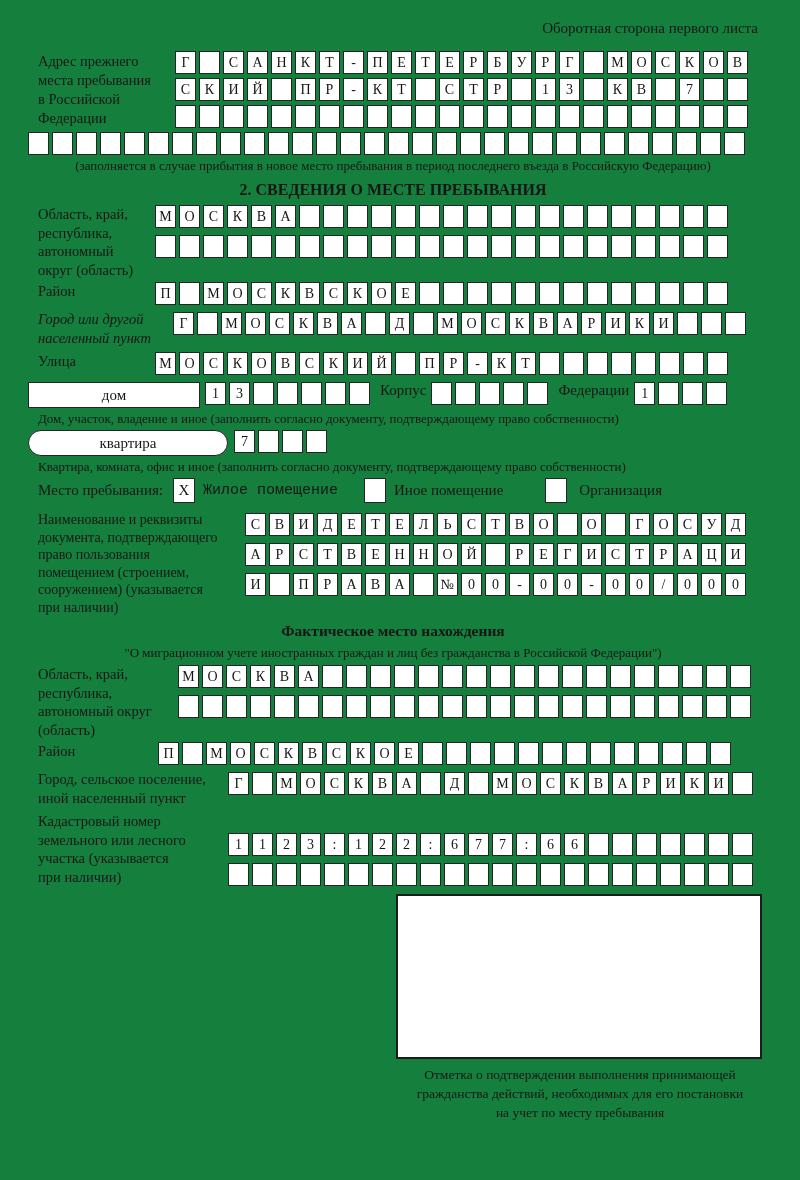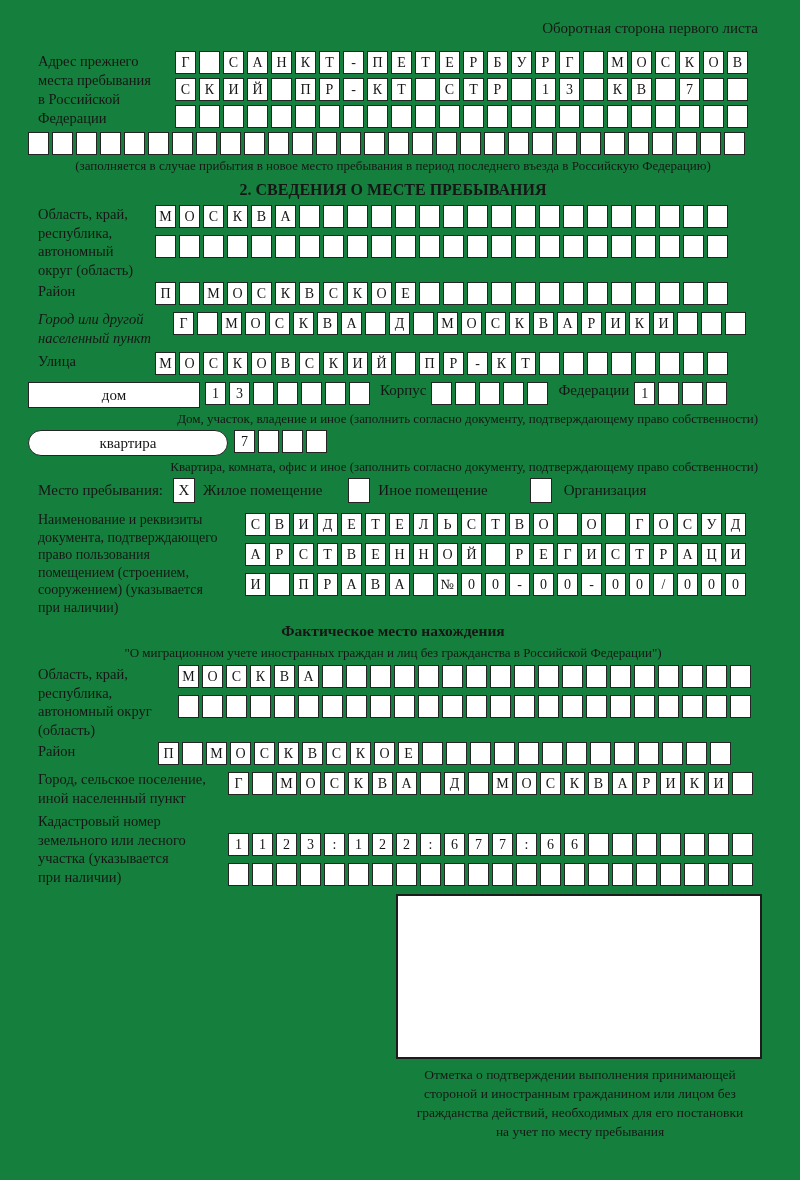--- a/index.html
+++ b/index.html
@@ -34,29 +34,29 @@
   .mb3{margin-bottom:3px;} .mb7{margin-bottom:7px;}
   
   .inline-row{display:flex;align-items:flex-start;margin-bottom:3px;}
   .named-box{
     box-sizing:border-box;height:26px;border:1.7px solid #242424;
     display:flex;align-items:center;justify-content:center;font-size:15px;background:#fff;
   }
   .dom-box{width:172px;margin-right:5px;}
   .kv-box{width:200px;margin-right:6px;border-radius:13px;}
   .inline-lbl{font-size:15px;margin:0 5px 0 10px;}
-  .small-note{font-size:13px;padding-left:10px;margin-bottom:3px;text-align:right;}
+  .small-note{font-size:13px;padding-left:10px;margin-bottom:3px;}
   
   .mesto-row{display:flex;align-items:center;margin-bottom:8px;}
   .mesto-lbl{font-size:15px;padding-left:10px;}
   .checkbox{
     box-sizing:border-box;width:22px;height:25px;border:1.6px solid #242424;
     display:flex;align-items:center;justify-content:center;font-size:15px;background:#fff;
   }
-  .cb1{margin-left:10px;} .lb1{margin-left:8px;font-size:15px;}
+  .cb1{margin-left:10px;} .lb1{margin-left:8px;font-size:15px;font-family:Liberation Mono, monospace;}
   .cb2{margin-left:26px;} .lb2{margin-left:8px;font-size:15px;}
   .cb3{margin-left:42px;} .lb3{margin-left:12px;font-size:15px;}
   .choose-note{font-size:13px;margin:2px 0 5px 195px;}
   
   .fact-title{font-size:15.5px;font-weight:bold;text-align:center;margin:6px 0 4px 0;}
   .fact-note{font-size:13px;text-align:center;line-height:17px;}
   .fact-note-wrap{margin-bottom:4px;}
   .rows-offset{margin-top:21px;}
   
   .stamp-wrap{margin-top:8px;}
@@ -686,19 +686,18 @@
           <span class="cell"></span>
           <span class="cell"></span>
         </div>
     </div>
   </div>
 
   <div class="stamp-wrap">
     <div class="stamp-box"></div>
     <div class="stamp-caption">
         <div>Отметка о подтверждении выполнения принимающей</div>
-        <div>стороной и иностранным гражданином или лицом без</div>
         <div>гражданства действий, необходимых для его постановки</div>
         <div>на учет по месту пребывания</div>
       </div>
   </div>
 
 </div>
 
 </body></html>

